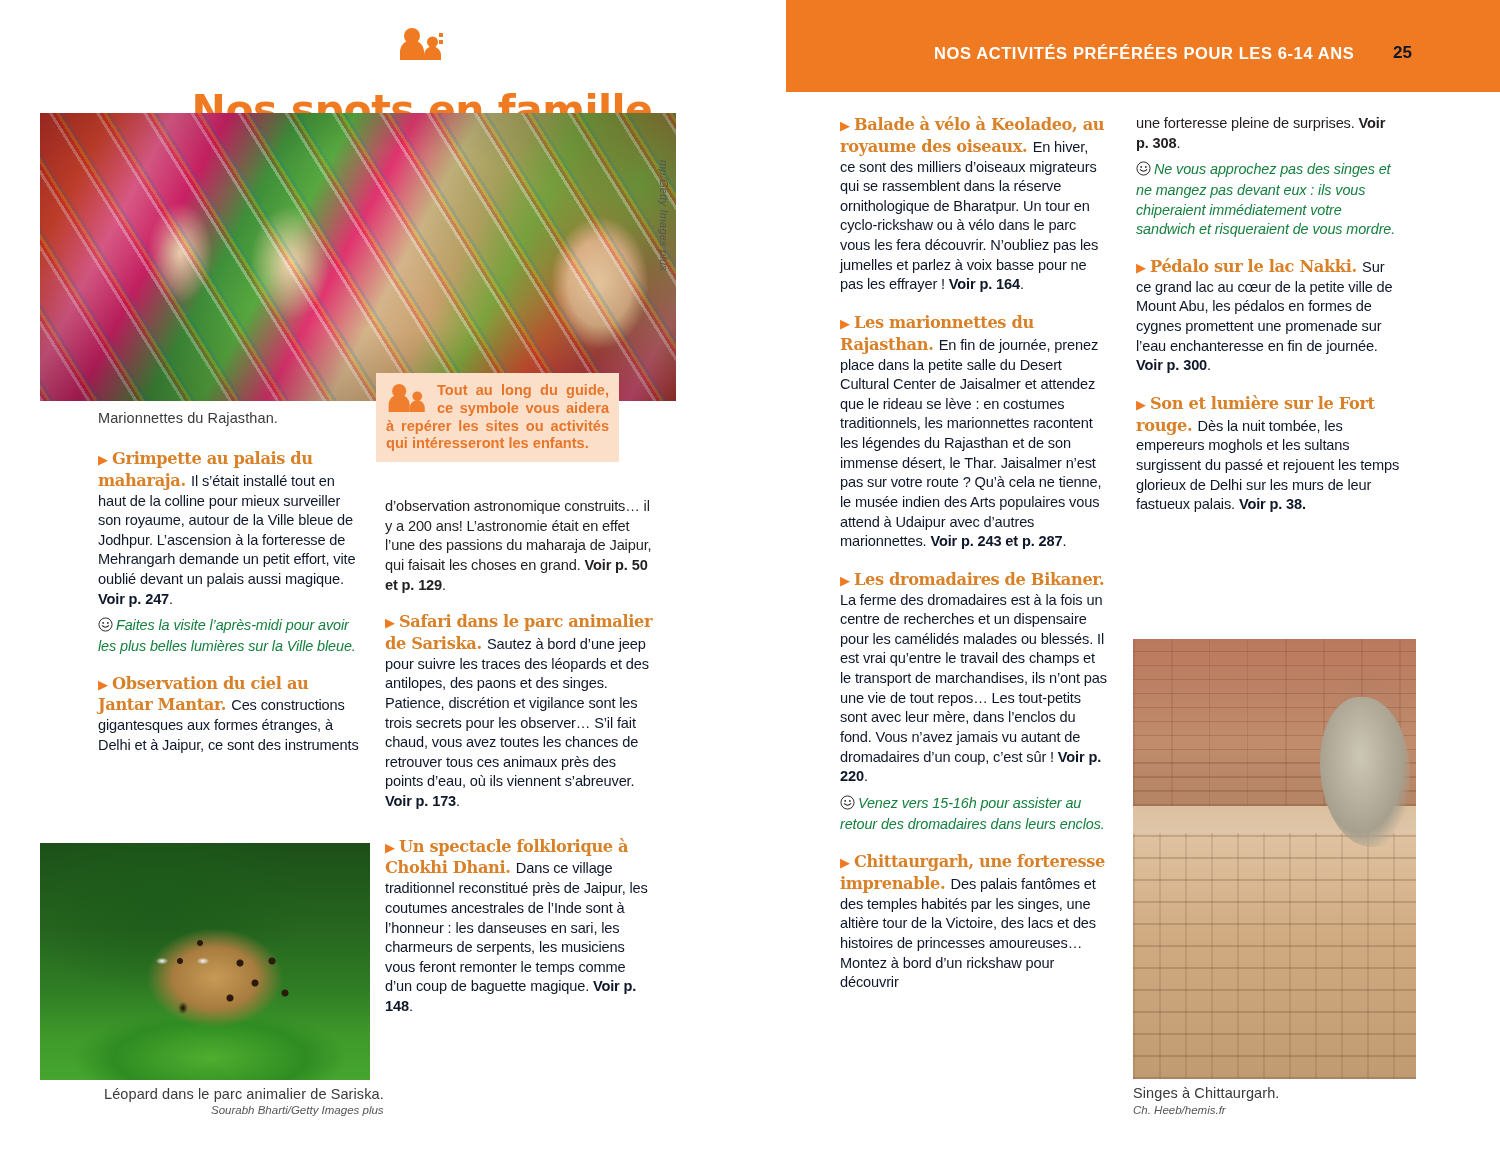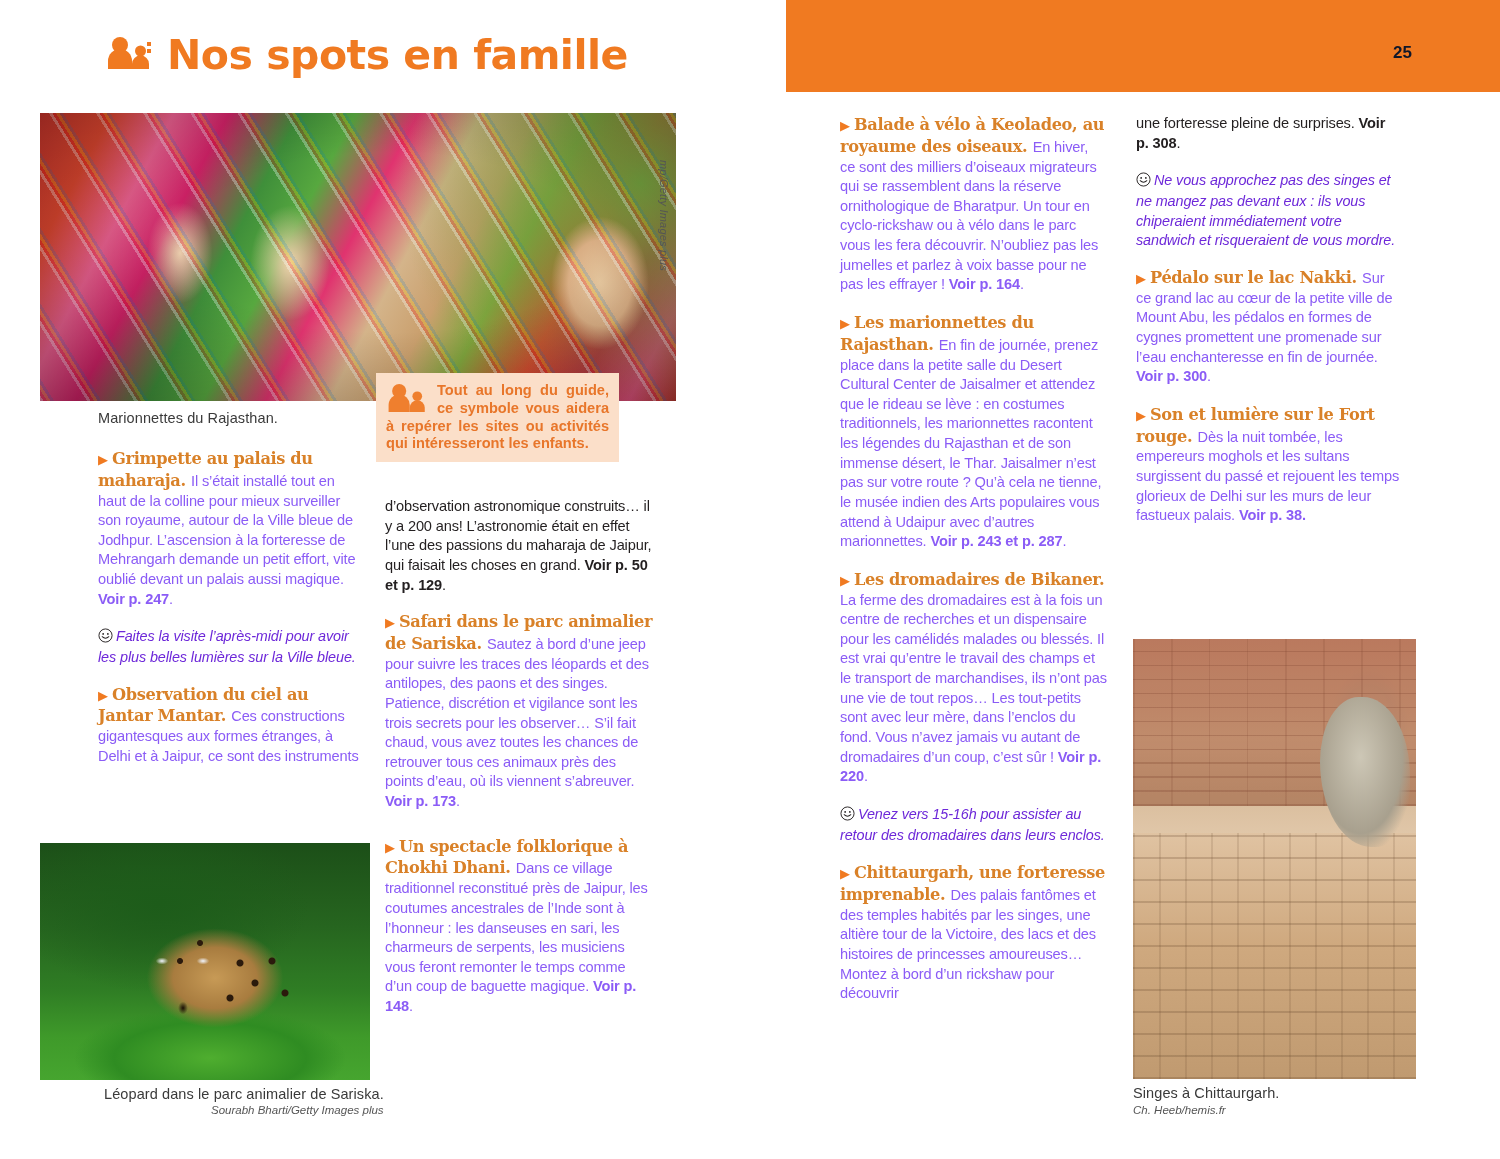--- a/index.html
+++ b/index.html
@@ -30,29 +30,30 @@
   .page-white-right {
     position: absolute;
     left: 786px; top: 92px;
     width: 714px; height: 1067px;
     background: #ffffff;
   }
 
   
   .title-plate {
     position: absolute;
-    left: 88px; top: 24px;
+    left: 96px; top: 24px;
     width: 636px; height: 62px;
     background: #ffffff;
     border: 3px solid #ffffff;
     border-radius: 6px;
     display: flex;
     align-items: center;
     padding-left: 16px;
-    gap: 14px;
+    gap: 21px;
+    flex-direction: column;
   }
   .title-text {
     font-family: "DejaVu Sans", sans-serif;
     font-size: 41px;
     font-weight: bold;
     color: #f07a21;
     letter-spacing: -0.5px;
     white-space: nowrap;
   }
   .family-icon { flex: 0 0 auto; display:block; }
@@ -240,31 +241,31 @@
   .bullet {
     color: #f07a21;
     font-size: 13px;
     margin-right: 4px;
     letter-spacing: 0;
   }
   .body-after {
     font-family: "Liberation Sans", sans-serif;
     font-weight: normal;
     font-size: 14.6px;
-    color: #8b5cf6;
+    color: #0f172a;
     letter-spacing: -0.15px;
   }
   .voir { font-weight: bold; }
 
   .tip {
-    margin-top: 18px;
+    margin-top: 7px;
     font-style: italic;
     font-size: 14.4px;
     line-height: 1.33;
-    color: #6d28d9;
+    color: #15803d;
     letter-spacing: -0.1px;
   }
   .smiley {
     display: inline-block;
     vertical-align: -2px;
     margin-right: 3px;
   }
 
   .cont { letter-spacing: -0.15px; }
 </style>
@@ -283,20 +284,21 @@
       <circle cx="33.5" cy="15" r="5.5" fill="#f07a21"></circle>
       <path d="M25 33 v-5 a8.5 8.5 0 0 1 17 0 v5 z" fill="#f07a21"></path>
       <rect x="40" y="6" width="4" height="4" fill="#f07a21"></rect>
       <rect x="40" y="13" width="4" height="4" fill="#f07a21"></rect>
     </svg>
   </span>
   <span class="title-text">Nos spots en famille</span>
 </div>
 
 <div class="header-strip">
+  <span class="header-label">NOS ACTIVITÉS PRÉFÉRÉES POUR LES 6-14 ANS</span>
   <span class="header-page">25</span>
 </div>
 
 <div class="photo photo-puppets">
   <div class="puppet-stripes"></div>
   <div class="puppet-vignette"></div>
   <span class="photo-credit-vertical">mp/Getty Images plus</span>
 </div>
 <span class="caption" style="left:98px; top:410px;">Marionnettes du Rajasthan.</span>
 

